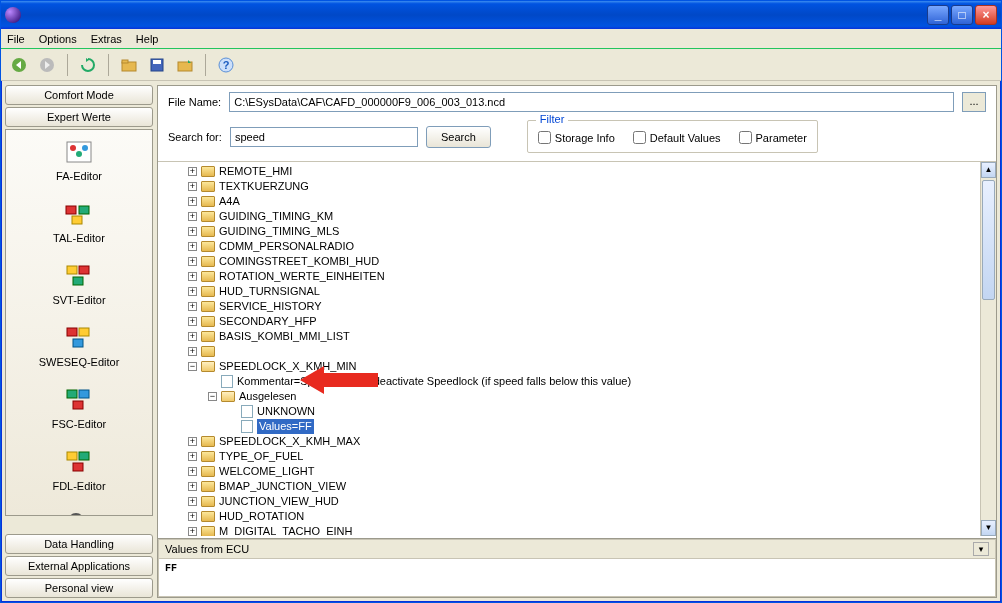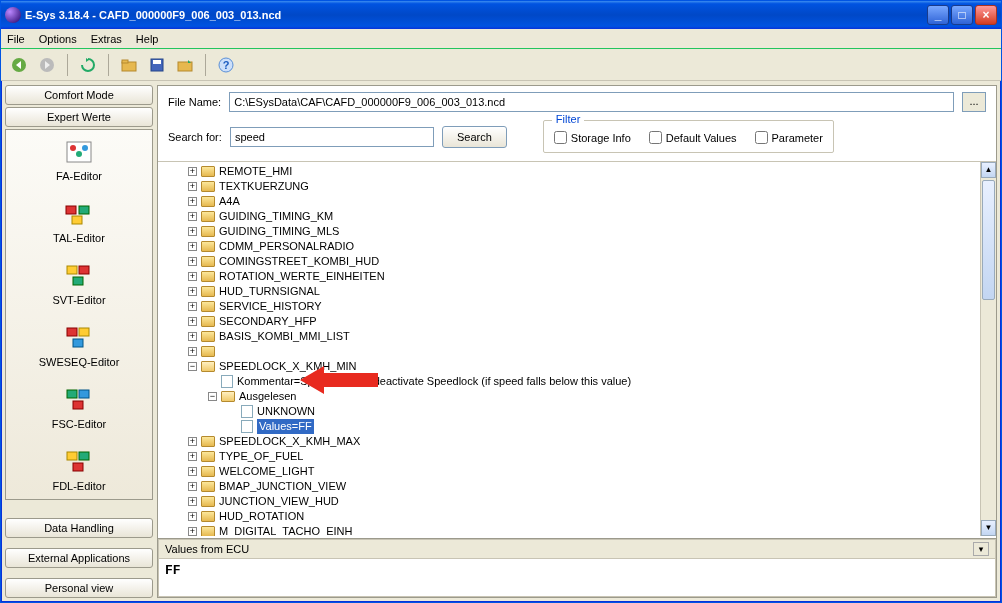--- a/index.html
+++ b/index.html
@@ -19,28 +19,28 @@
 .tbtn { width: 24px; height: 24px; border: 1px solid transparent; border-radius: 3px; display: flex; align-items: center; justify-content: center; }
 .tsep { width: 1px; height: 22px; background: #aca899; margin: 0 4px; }
 
 .content { flex: 1; display: flex; padding: 4px; gap: 4px; min-height: 0; }
 .sidebar { width: 148px; display: flex; flex-direction: column; gap: 2px; }
 .sidebtn { height: 20px; background: linear-gradient(to bottom,#fff,#e9e5d7); border: 1px solid #9c9a8c; border-radius: 3px; text-align: center; line-height: 18px; cursor: default; }
 .sidebtn.active { background: linear-gradient(to bottom,#f0ede0,#dcd7c4); }
 .editor-panel { flex: 1; border: 1px solid #9c9a8c; background: linear-gradient(to bottom,#fcfbf7,#eee9da); display: flex; flex-direction: column; align-items: center; padding: 6px 0; gap: 16px; overflow-y: auto; }
 .editor-item { display: flex; flex-direction: column; align-items: center; gap: 2px; cursor: default; }
 .editor-icon { width: 32px; height: 32px; display: flex; align-items: center; justify-content: center; }
-.bottom-sidebtns { display: flex; flex-direction: column; gap: 10px; margin-top: 16px; }
+.bottom-sidebtns { display: flex; flex-direction: column; gap: 2px; margin-top: 16px; }
 
 .main { flex: 1; border: 1px solid #9c9a8c; background: #fff; display: flex; flex-direction: column; min-width: 0; }
 .toprow { display: flex; align-items: center; padding: 6px 10px; gap: 8px; }
 .fileinput { flex: 1; height: 20px; border: 1px solid #7f9db9; background: #fff; padding: 2px 4px; font-size: 11px; }
 .browsebtn { width: 24px; height: 20px; border: 1px solid #7f9db9; background: #ece9d8; text-align: center; line-height: 16px; cursor: default; }
 .searchrow { display: flex; align-items: center; padding: 2px 10px 8px 10px; gap: 8px; }
-.searchinput { width: 204px; height: 20px; border: 1px solid #7f9db9; background: #fff; padding: 2px 4px; }
+.searchinput { width: 188px; height: 20px; border: 1px solid #7f9db9; background: #fff; padding: 2px 4px; }
 .btn { height: 22px; padding: 2px 14px; background: linear-gradient(to bottom,#fff,#e9e5d7); border: 1px solid #7f9db9; border-radius: 3px; cursor: default; }
 .filterbox { border: 1px solid #c8c4b4; position: relative; padding: 10px 10px 8px 10px; margin-left: 28px; display: flex; gap: 18px; align-items: center; border-radius: 2px; }
 .filterbox legend { position: absolute; top: -8px; left: 8px; background: #fff; padding: 0 4px; color: #0046d5; }
 .chk { display: flex; align-items: center; gap: 4px; }
 .chk input { width: 13px; height: 13px; }
 
 .tree-wrap { flex: 1; border-top: 1px solid #c8c4b4; display: flex; min-height: 0; }
 .tree { flex: 1; overflow: auto; padding: 2px 2px 2px 30px; background: #fff; }
 .tree-scroll { width: 16px; background: #ece9d8; border-left: 1px solid #c8c4b4; position: relative; }
 .scroll-arrow { height: 16px; background: linear-gradient(to bottom,#e8f0ff,#c3d6f2); border: 1px solid #9ab; font-size: 8px; text-align: center; line-height: 14px; }
@@ -51,31 +51,30 @@
 .folder.open { background: linear-gradient(to bottom,#fff0c0,#f0c96a); }
 .page { width: 12px; height: 13px; background: #fff; border: 1px solid #8ab; margin-right: 4px; }
 .selected { background: #316ac5; color: #fff; padding: 0 2px; }
 .node-text { display: inline; }
 
 .arrow-annot { position: absolute; left: 300px; top: 364px; pointer-events: none; }
 
 .valuespanel { border-top: 1px solid #9c9a8c; margin-top: 2px; }
 .valuesheader { background: #ece9d8; border: 1px solid #c8c4b4; padding: 2px 6px; display: flex; justify-content: space-between; align-items: center; }
 .collapsebtn { width: 16px; height: 14px; background: #ece9d8; border: 1px solid #aaa; font-size: 9px; text-align: center; line-height: 12px; }
-.valuesbody { background: #fff; border: 1px solid #c8c4b4; border-top: none; height: 38px; padding: 4px 6px; font-family: 'Courier New', monospace; font-weight: bold; font-size: 13px; }
+.valuesbody { background: #fff; border: 1px solid #c8c4b4; border-top: none; height: 38px; padding: 4px 6px; font-family: 'Courier New', monospace; font-weight: bold; font-size: 10px; }
 
 svg { display: block; }
 </style>
 </head>
 <body>
 
 <div class="win">
   <div class="titlebar">
     <div class="app-icon"></div>
-    <span>E-Sys 3.18.4 - CAFD_000000F9_006_003_013.ncd</span>
     <div class="spacer"></div>
     <div class="winbtn">_</div>
     <div class="winbtn">□</div>
     <div class="winbtn close">×</div>
   </div>
 
   <div class="menubar">
     <span>File</span>
     <span>Options</span>
     <span>Extras</span>

